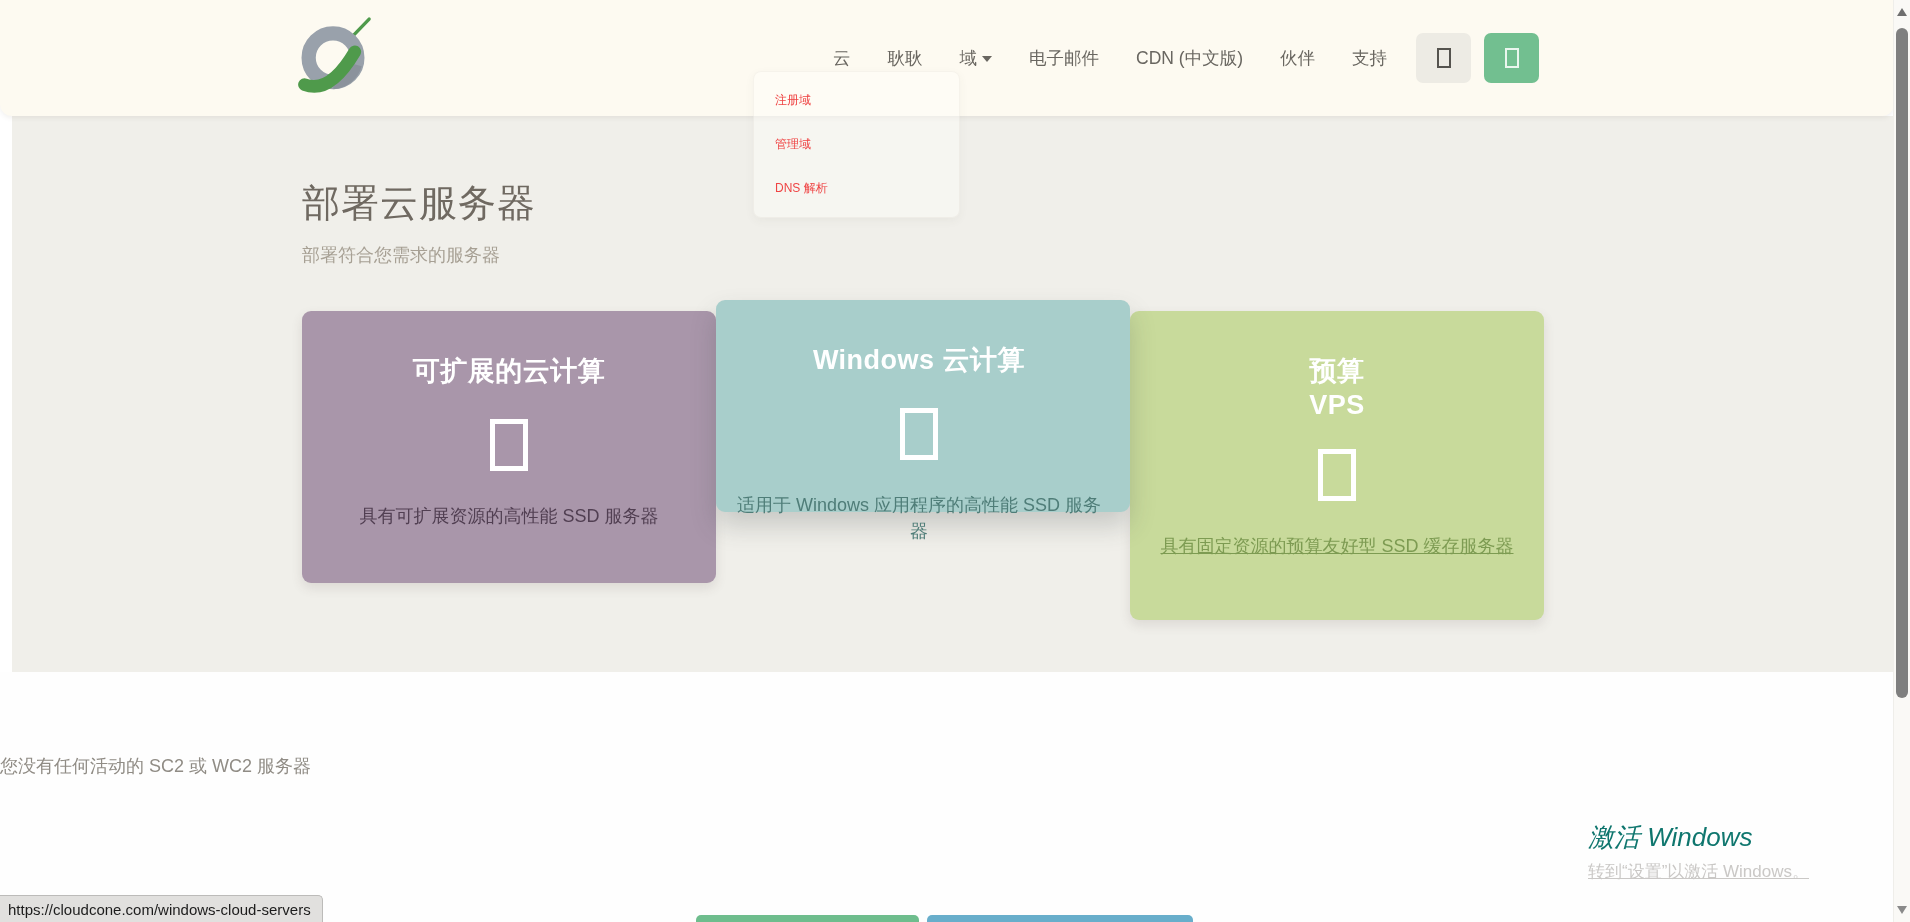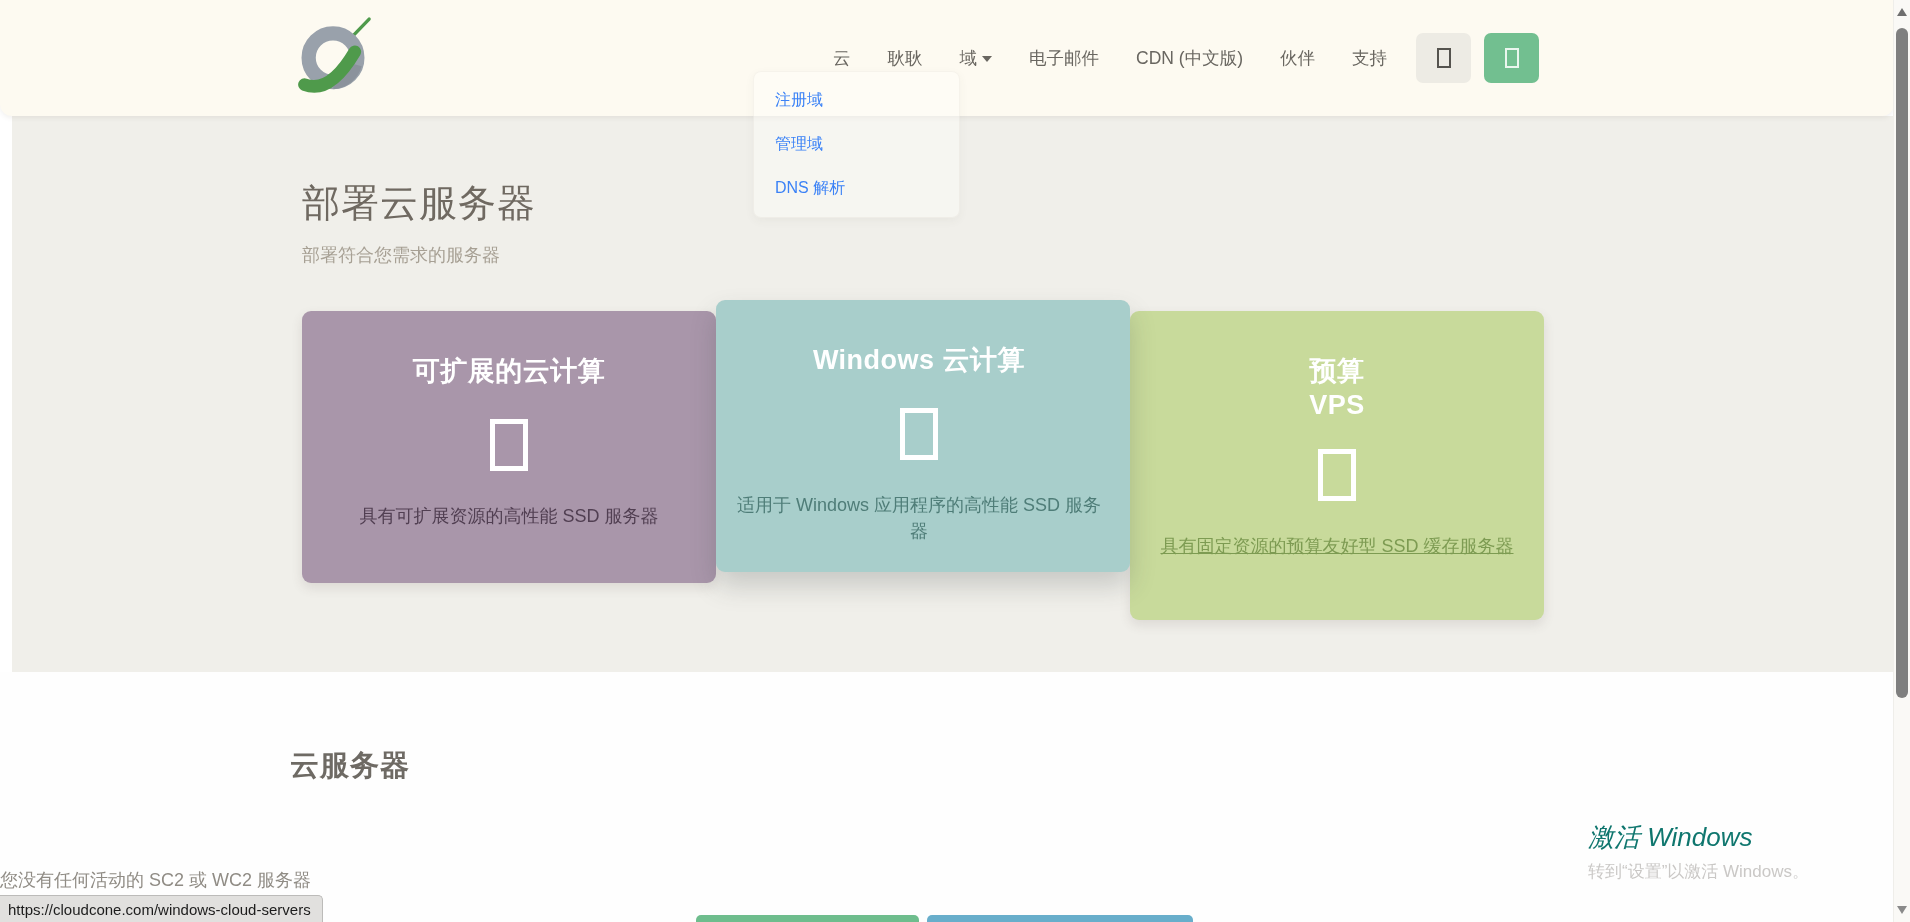--- a/index.html
+++ b/index.html
@@ -27,55 +27,55 @@
   .nav-btn.primary{background:#72bf90;margin-left:-24px;}
   .tofu{display:inline-block;border-style:solid;box-sizing:border-box;}
   .tofu-sm{width:14px;height:20px;border-width:2px;}
   .nav-btn.secondary .tofu-sm{border-color:#55534e;}
   .nav-btn.primary .tofu-sm{border-color:#eaf6ee;}
 
   
   .dropdown{position:absolute;left:753px;top:71px;width:207px;height:147px;z-index:10;
             background:rgba(255,254,250,0.42);border:1px solid rgba(120,110,90,0.06);
             border-radius:8px;box-shadow:0 3px 10px rgba(80,70,50,0.05);padding:6px 0;box-sizing:border-box;}
-  .dropdown-item{height:44px;line-height:44px;padding-left:21px;font-size:16px;color:#3b82f6;cursor:pointer;white-space:nowrap;}
+  .dropdown-item{height:44px;line-height:44px;padding-left:21px;font-size:12px;color:#ef4444;cursor:pointer;white-space:nowrap;}
 
   
   .hero{position:absolute;left:12px;top:116px;width:1894px;height:556px;background:#f0efea;z-index:1;}
   .container{width:1314px;margin:0 auto;}
   .hero-title{margin:0;padding-top:62px;font-size:38px;font-weight:500;color:#6f6961;letter-spacing:1px;}
   .hero-subtitle{margin:14px 0 12px 0;font-size:18px;color:#a7a094;}
 
   .cards-row{display:flex;align-items:flex-start;margin-top:44px;}
   .card{width:414px;box-sizing:border-box;border-radius:9px;text-align:center;color:#ffffff;cursor:pointer;
         padding:44px 28px 20px 28px;box-shadow:0 5px 12px rgba(70,60,60,0.12);}
   .card-title{font-size:27px;font-weight:bold;line-height:1.25;letter-spacing:0.5px;}
   .card-icon{margin:30px auto 28px auto;width:38px;height:52px;border-width:5px;border-color:#ffffff;}
   .card-desc{font-size:18px;line-height:1.45;margin:0 auto;max-width:370px;}
   .card-1{background:#a996aa;height:272px;}
   .card-1 .card-desc{color:#513f52;}
-  .card-2{background:#a8cecb;height:272px;transform:translateY(-11px);box-shadow:0 14px 26px rgba(60,70,70,0.22);padding-left:20px;}
+  .card-2{background:#a8cecb;height:212px;transform:translateY(-11px);box-shadow:0 14px 26px rgba(60,70,70,0.22);padding-left:20px;}
   .card-2 .card-desc{color:#4f7d78;}
   .card-3{background:#c8da9b;height:309px;}
   .card-3 .card-desc{color:#7d9b52;text-decoration:underline;}
   .card-3 .card-icon{margin-top:26px;}
 
   
   .white-section{position:absolute;left:0;top:672px;width:1894px;height:250px;background:#fefefe;}
   .section-heading{margin:0;padding-top:74px;font-size:29px;font-weight:bold;color:#6e6a64;letter-spacing:1px;}
   .empty-message{margin:82px 0 0 0;text-align:left;font-size:18px;color:#908c85;}
 
   .bottom-btn{position:absolute;bottom:0;height:7px;border-radius:5px 5px 0 0;cursor:pointer;}
   .bottom-btn.green{left:696px;width:223px;background:#6ebd8d;}
   .bottom-btn.blue{left:927px;width:266px;background:#68aecb;}
 
   
   .watermark{position:absolute;left:1588px;top:820px;z-index:30;pointer-events:none;}
   .watermark-line1{font-size:26px;color:#0f766e;font-style:italic;}
-  .watermark-line2{font-size:17px;color:#cac8c6;margin-top:5px;}
+  .watermark-line2{font-size:17px;color:#cac8c6;margin-top:5px;text-decoration:underline;}
 
   
   .status-bubble{position:absolute;left:0;bottom:0;height:27px;z-index:35;background:#e1e0de;
                  border:1px solid #bcbbb9;border-left:none;border-bottom:none;border-radius:0 5px 0 0;
                  display:flex;align-items:center;padding:0 11px 0 8px;box-sizing:border-box;}
   .status-url{font-size:15px;color:#1c1c1c;white-space:nowrap;}
 </style>
 </head>
 <body>
 
@@ -160,23 +160,20 @@
           </div>
           <div class="tofu card-icon"></div>
           <p class="card-desc">具有固定资源的预算友好型 SSD 缓存服务器</p>
         </div>
 
       </div>
     </div>
   </section>
 
   <section class="white-section">
-    <div class="container">
-      <h2 class="section-heading">云服务器</h2>
-    </div>
     <p class="empty-message">您没有任何活动的 SC2 或 WC2 服务器</p>
   </section>
 
   <div class="bottom-btn green"></div>
   <div class="bottom-btn blue"></div>
 
   <div class="watermark">
     <div class="watermark-line1">激活 Windows</div>
     <div class="watermark-line2">转到“设置”以激活 Windows。</div>
   </div>

